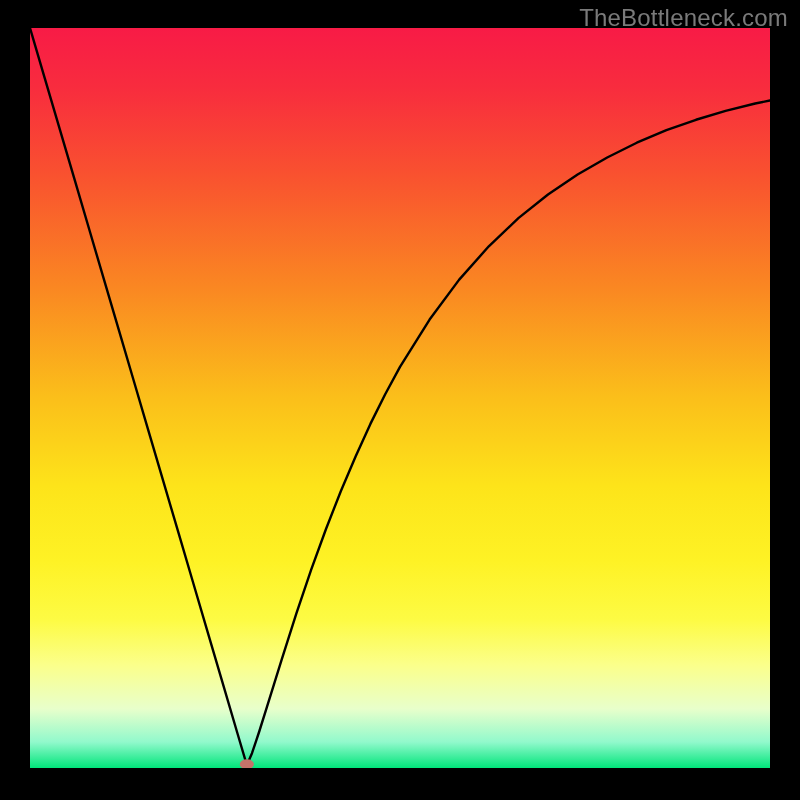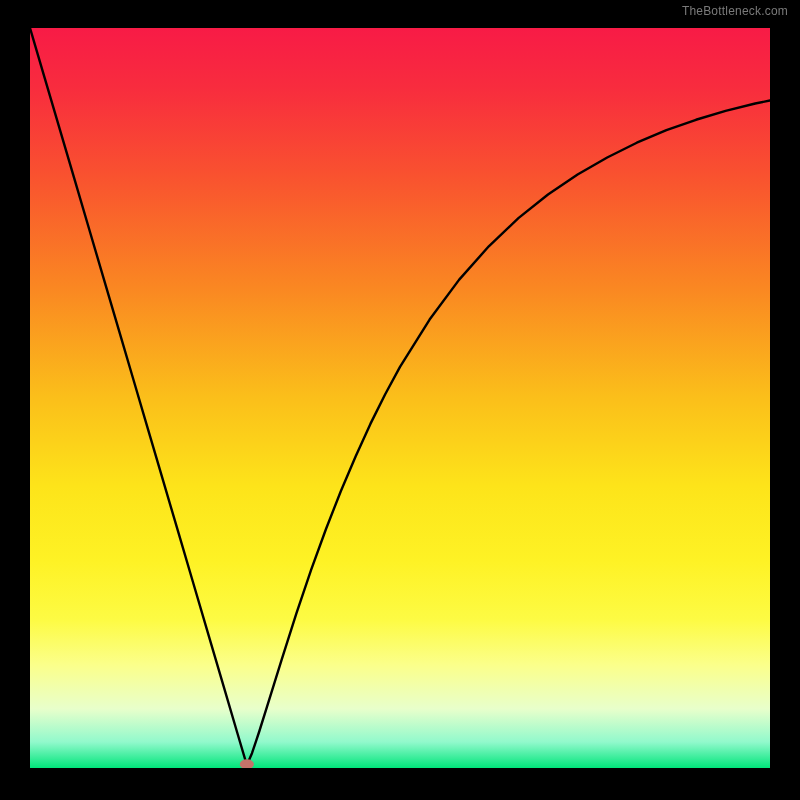--- a/index.html
+++ b/index.html
@@ -23,21 +23,21 @@
     top: 28px;
     width: 740px;
     height: 740px;
     overflow: hidden;
   }
   .attribution {
     position: absolute;
     top: 4px;
     right: 12px;
     color: #7a7a7a;
-    font-size: 12px;
+    font-size: 24px;
     letter-spacing: 0.2px;
     font-weight: 500;
   }
 </style>
 </head>
 <body>
 
 <div class="outer">
   <div class="attribution">TheBottleneck.com</div>
 

